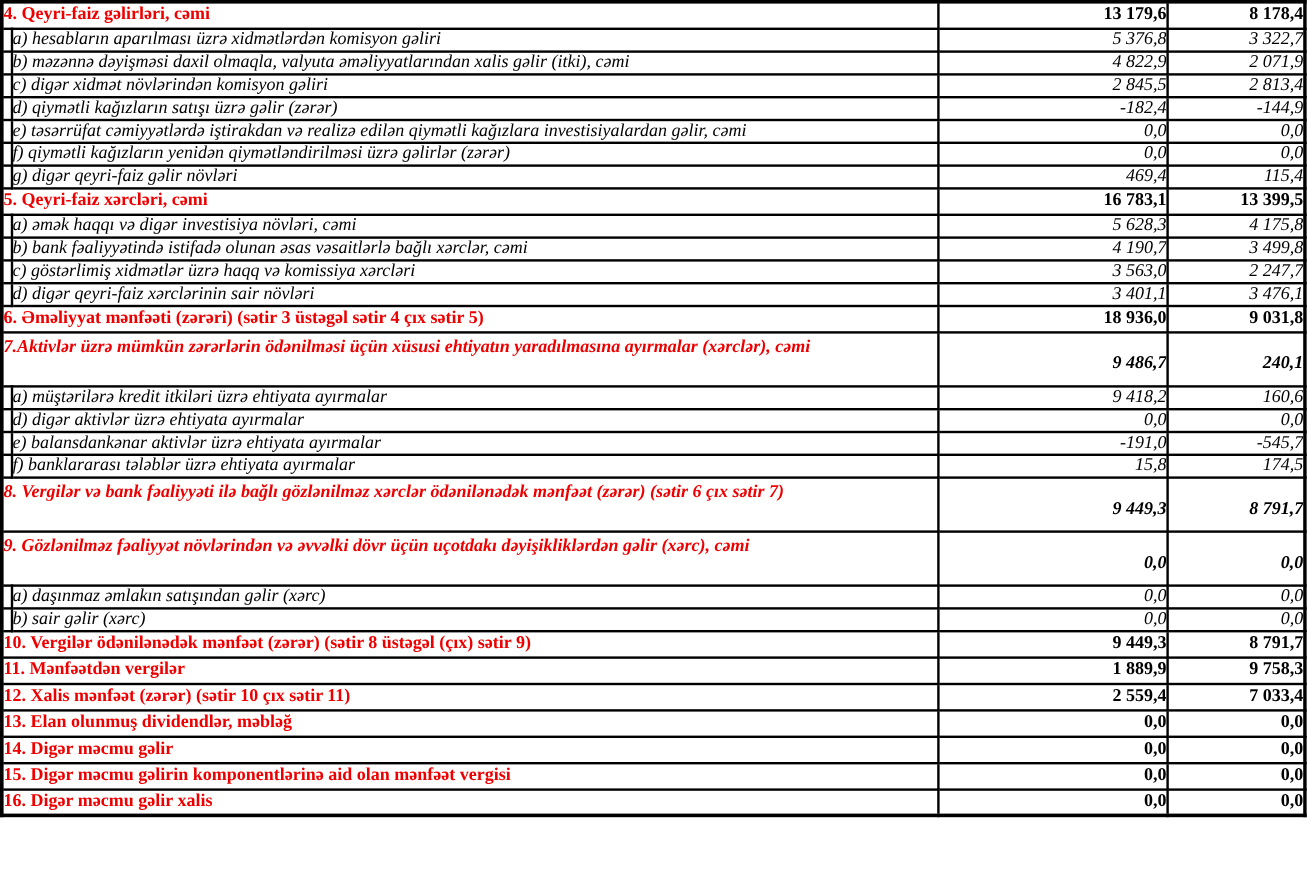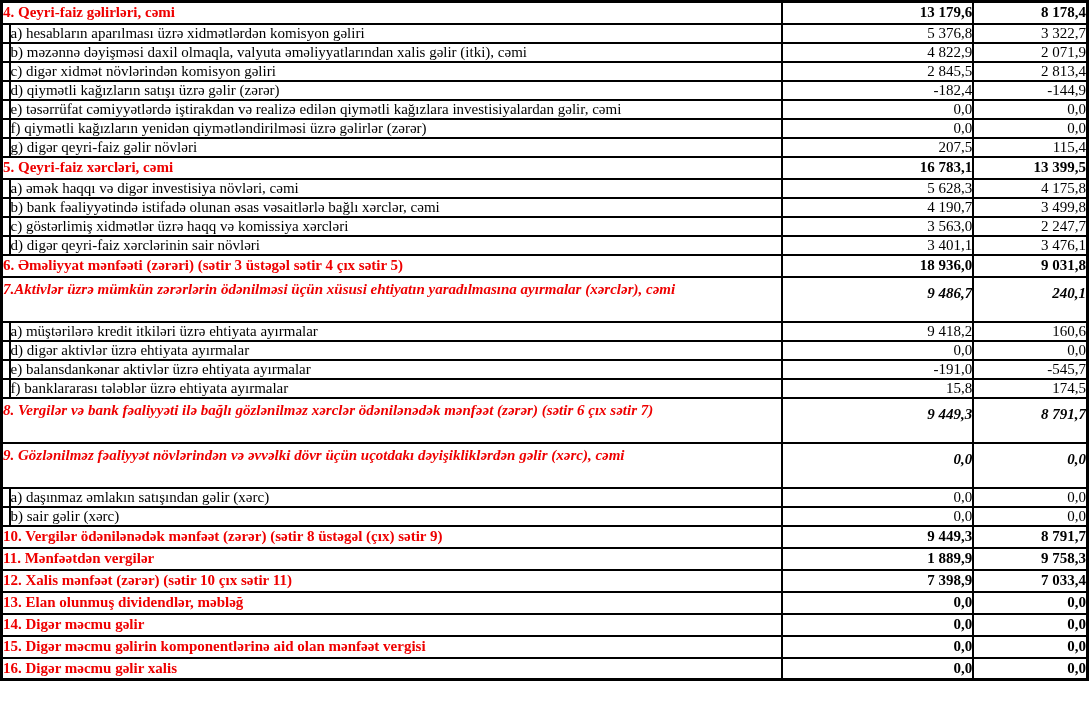--- a/index.html
+++ b/index.html
@@ -31,21 +31,21 @@
     overflow: hidden;
     vertical-align: middle;
   }
   
   td.spacer-cell {
     border-top: none;
     border-bottom: none;
     border-left: none;
     border-right: none;
   }
-  tr.row-item    { height: 19px; }
+  tr.row-item    { height: 19px; font-style: italic; }
   tr.row-section { height: 22px; }
   tr.row-section-tall { height: 45px; font-style: italic; }
 
   td.label-cell { text-align: left; }
   td.item-label {
     padding: 0 4px 0 6px;
     white-space: nowrap;
   }
   td.section-label {
     font-weight: bold;
@@ -64,21 +64,21 @@
     text-align: right;
     padding: 0 5px 0 2px;
     white-space: nowrap;
   }
   tr.row-section td.value-cell,
   tr.row-section-tall td.value-cell {
     font-weight: bold;
   }
   tr.row-section-tall td.value-cell {
     vertical-align: bottom;
-    padding-bottom: 19px;
+    padding-bottom: 9px;
   }
 </style>
 </head>
 <body>
 
 <div class="page">
   <table class="fin">
     <colgroup>
       <col style="width:8px">
       <col style="width:770px">
@@ -123,21 +123,21 @@
         </tr>
         <tr class="row-item">
           <td class="spacer-cell"></td>
           <td class="label-cell item-label">f) qiymətli kağızların yenidən qiymətləndirilməsi üzrə gəlirlər (zərər)</td>
           <td class="value-cell">0,0</td>
           <td class="value-cell">0,0</td>
         </tr>
         <tr class="row-item">
           <td class="spacer-cell"></td>
           <td class="label-cell item-label">g) digər qeyri-faiz gəlir növləri</td>
-          <td class="value-cell">207,5</td>
+          <td class="value-cell">469,4</td>
           <td class="value-cell">115,4</td>
         </tr>
         <tr class="row-section">
           <td colspan="2" class="label-cell section-label">5. Qeyri-faiz xərcləri, cəmi</td>
           <td class="value-cell">16 783,1</td>
           <td class="value-cell">13 399,5</td>
         </tr>
         <tr class="row-item">
           <td class="spacer-cell"></td>
           <td class="label-cell item-label">a) əmək haqqı və digər investisiya növləri, cəmi</td>
@@ -223,21 +223,21 @@
           <td class="value-cell">9 449,3</td>
           <td class="value-cell">8 791,7</td>
         </tr>
         <tr class="row-section">
           <td colspan="2" class="label-cell section-label">11. Mənfəətdən vergilər</td>
           <td class="value-cell">1 889,9</td>
           <td class="value-cell">9 758,3</td>
         </tr>
         <tr class="row-section">
           <td colspan="2" class="label-cell section-label">12. Xalis mənfəət (zərər) (sətir 10 çıx sətir 11)</td>
-          <td class="value-cell">7 398,9</td>
+          <td class="value-cell">2 559,4</td>
           <td class="value-cell">7 033,4</td>
         </tr>
         <tr class="row-section">
           <td colspan="2" class="label-cell section-label">13. Elan olunmuş dividendlər, məbləğ</td>
           <td class="value-cell">0,0</td>
           <td class="value-cell">0,0</td>
         </tr>
         <tr class="row-section">
           <td colspan="2" class="label-cell section-label">14. Digər məcmu gəlir</td>
           <td class="value-cell">0,0</td>

